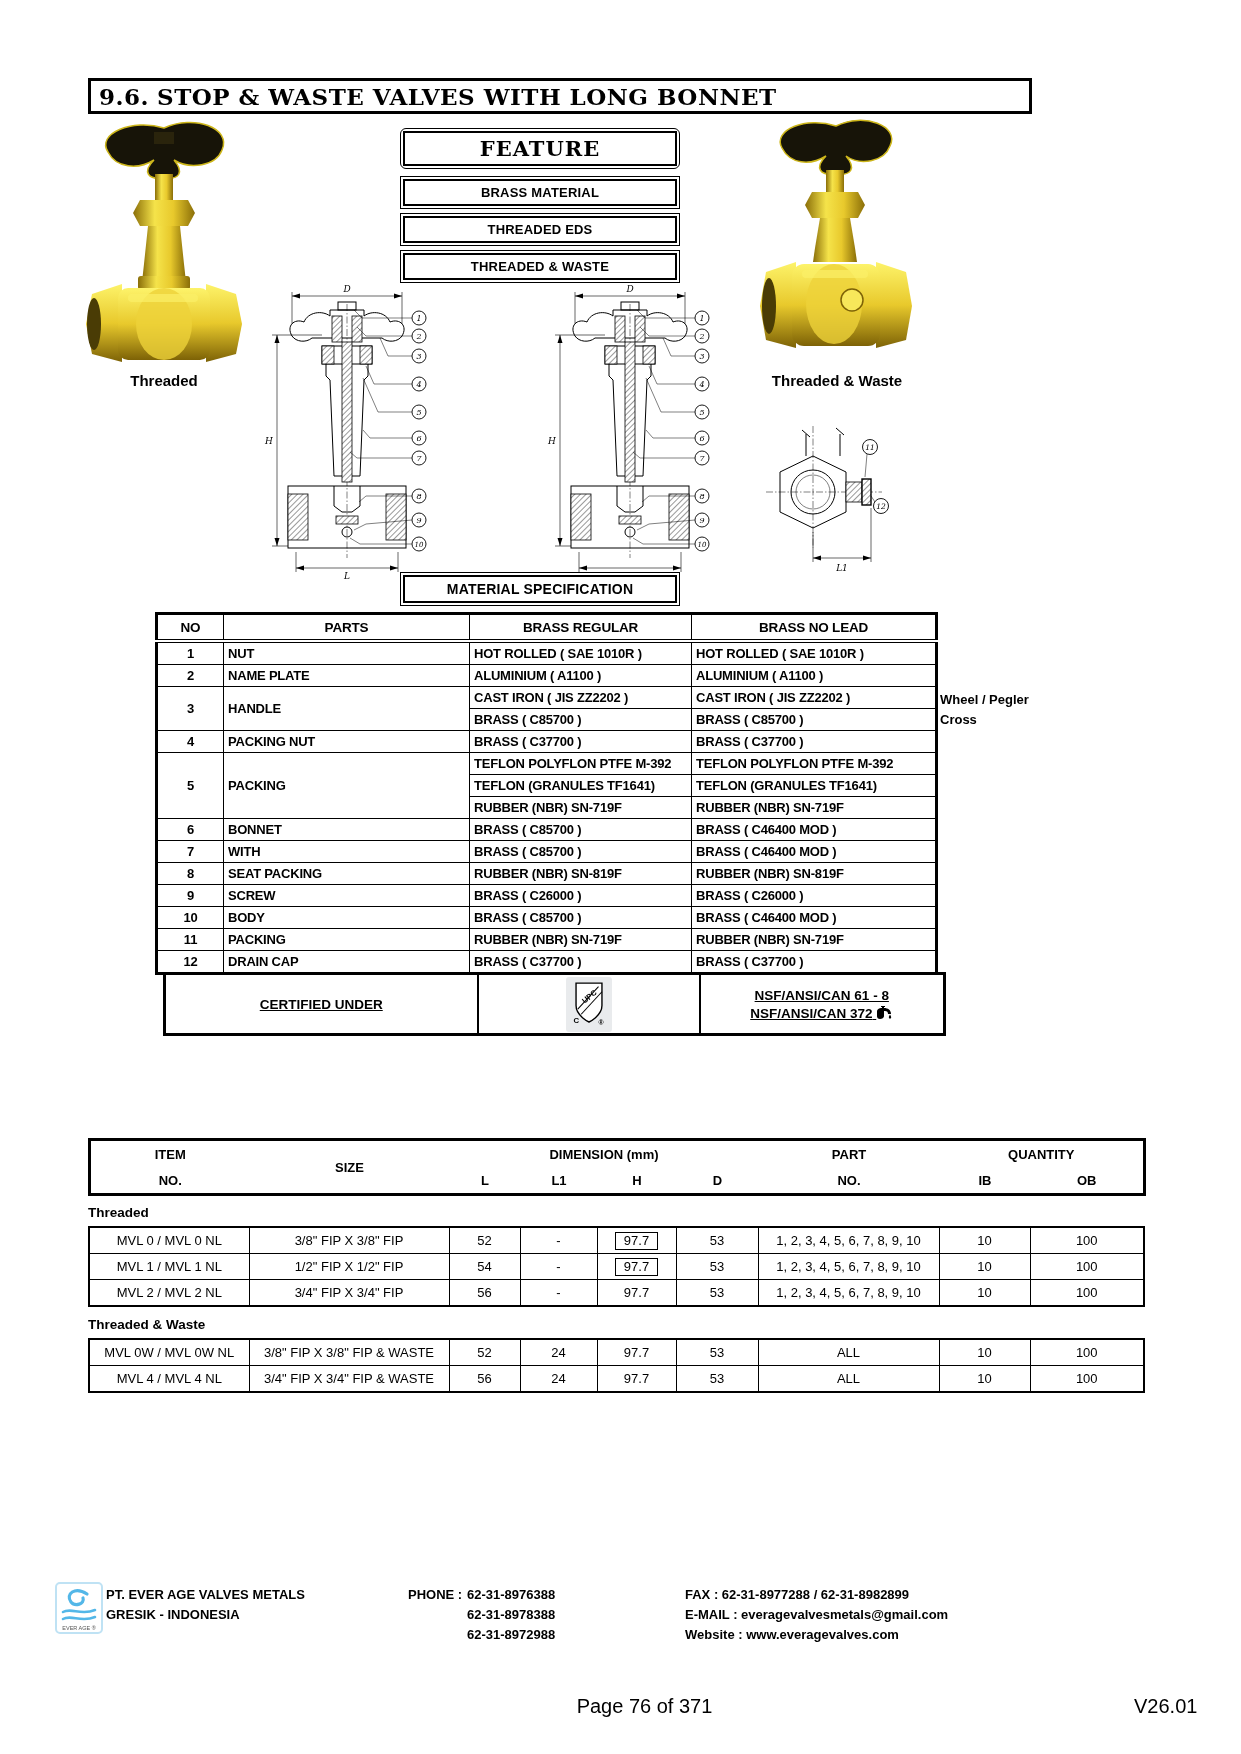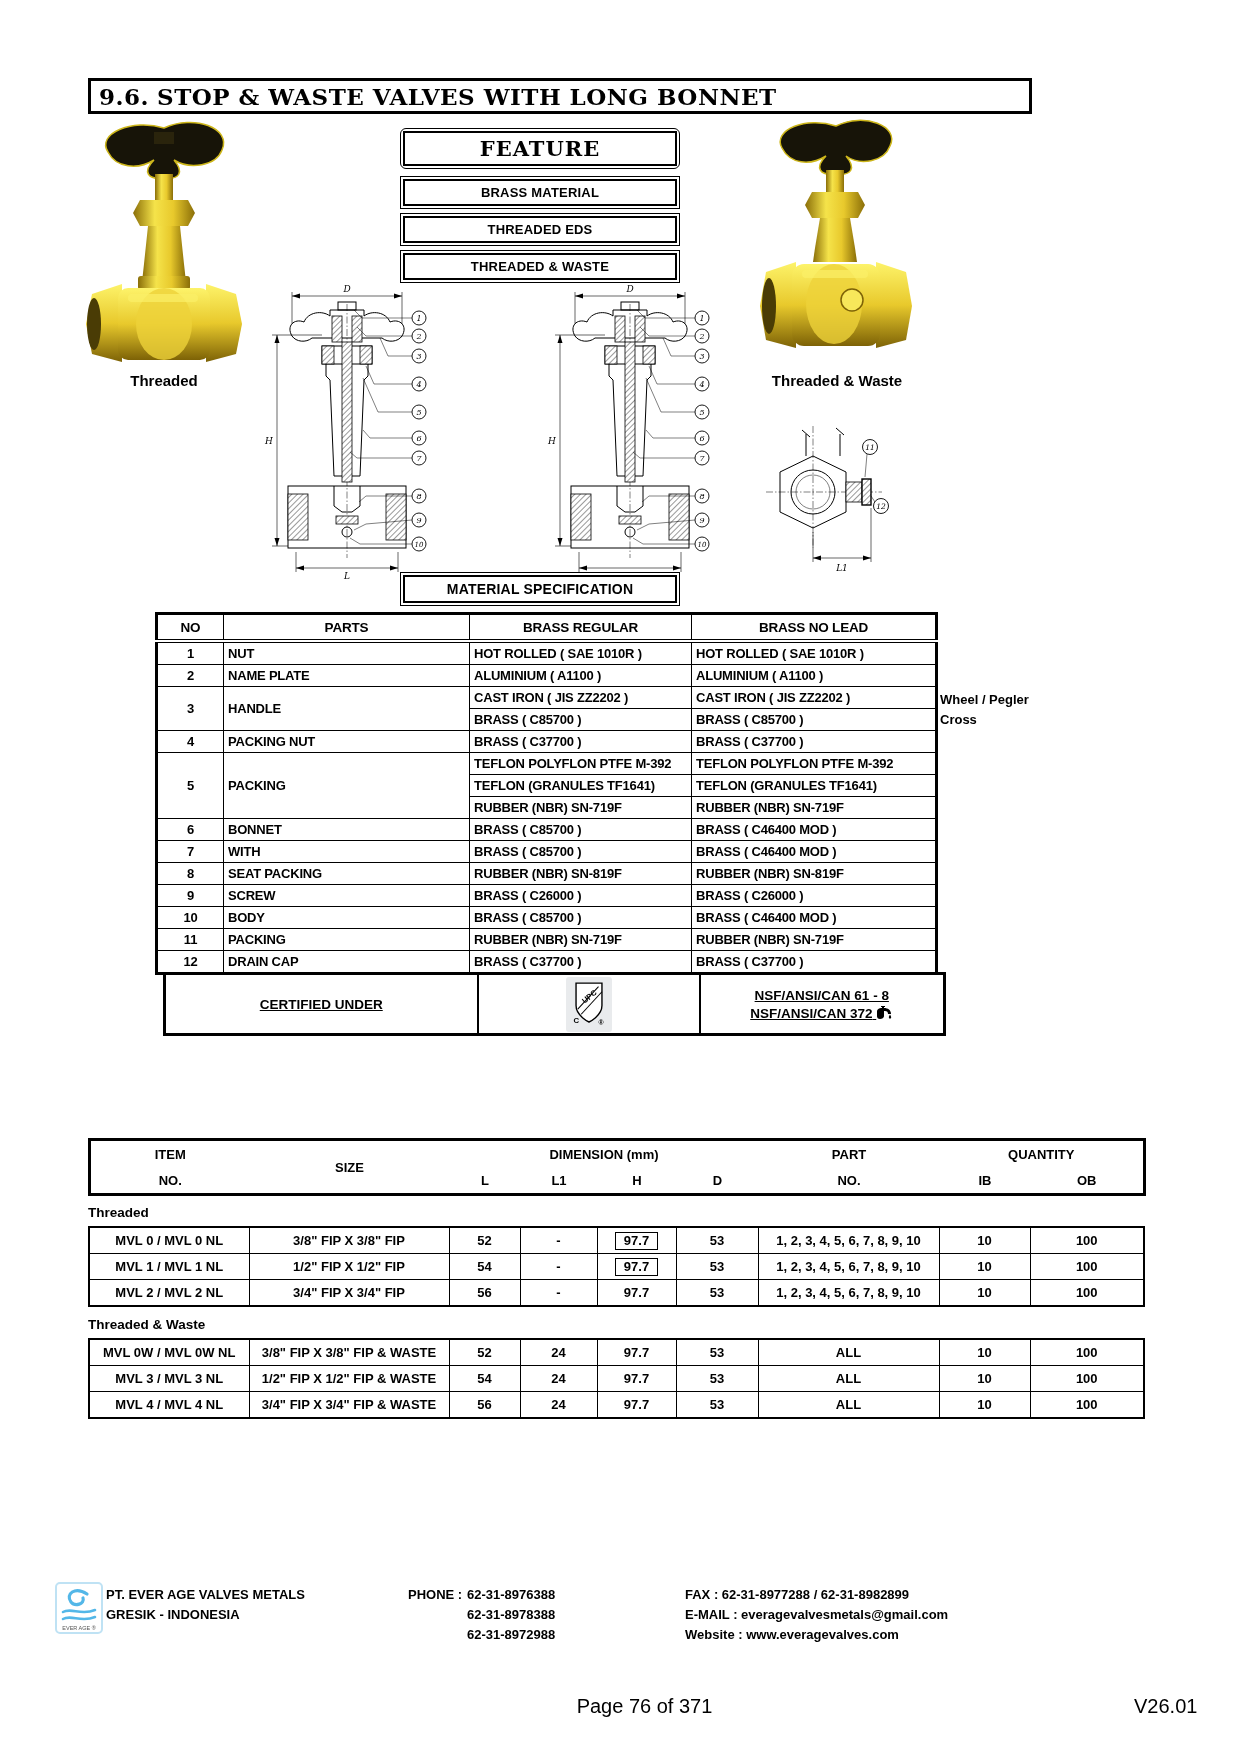--- a/index.html
+++ b/index.html
@@ -34,21 +34,21 @@
   table.cert{border-collapse:collapse;border:3px solid #000;table-layout:fixed;}
   table.cert td{border:2px solid #000;height:56px;text-align:center;vertical-align:middle;
                 font-weight:bold;font-size:13.5px;}
   .cert-lines div{margin:3px 0;}
   .upc-bg{background:#e9ebed;border-radius:3px;display:inline-block;padding:1px 4px;}
 
   
   table.dimhead{border-collapse:collapse;border:3px solid #000;table-layout:fixed;}
   table.dimhead td{border:none;font-size:13px;font-weight:bold;text-align:center;height:24px;}
   table.dim{border-collapse:collapse;border:2.5px solid #000;table-layout:fixed;}
-  table.dim td{border:1.5px solid #000;text-align:center;font-weight:bold;font-size:13px;
+  table.dim td{border:1.5px solid #000;text-align:center;font-weight:normal;font-size:13px;
                height:23px;white-space:nowrap;overflow:hidden;}
   .sec-label{font-weight:bold;font-size:13.5px;}
   .hbox{display:inline-block;border:1px solid #000;padding:0 8px;line-height:16px;}
 
   
   .ft{font-weight:bold;font-size:13px;line-height:20px;white-space:nowrap;}
   .pageinfo{font-size:20px;margin-left:24px;}
 </style>
 </head>
 <body>
@@ -592,31 +592,20 @@
           <td>3/8" FIP X 3/8" FIP &amp; WASTE</td>
           <td>52</td>
           <td>24</td>
           <td>97.7</td>
           <td>53</td>
           <td>ALL</td>
           <td>10</td>
           <td>100</td>
         </tr>
         <tr>
-          <td>MVL 3 / MVL 3 NL</td>
-          <td>1/2" FIP X 1/2" FIP &amp; WASTE</td>
-          <td>54</td>
-          <td>24</td>
-          <td>97.7</td>
-          <td>53</td>
-          <td>ALL</td>
-          <td>10</td>
-          <td>100</td>
-        </tr>
-        <tr>
           <td>MVL 4 / MVL 4 NL</td>
           <td>3/4" FIP X 3/4" FIP &amp; WASTE</td>
           <td>56</td>
           <td>24</td>
           <td>97.7</td>
           <td>53</td>
           <td>ALL</td>
           <td>10</td>
           <td>100</td>
         </tr>

